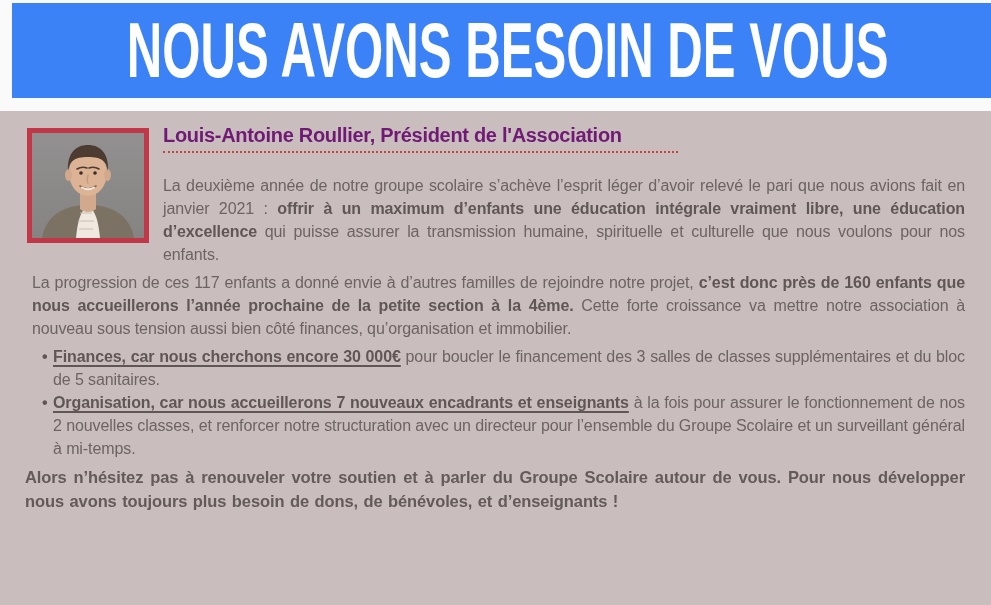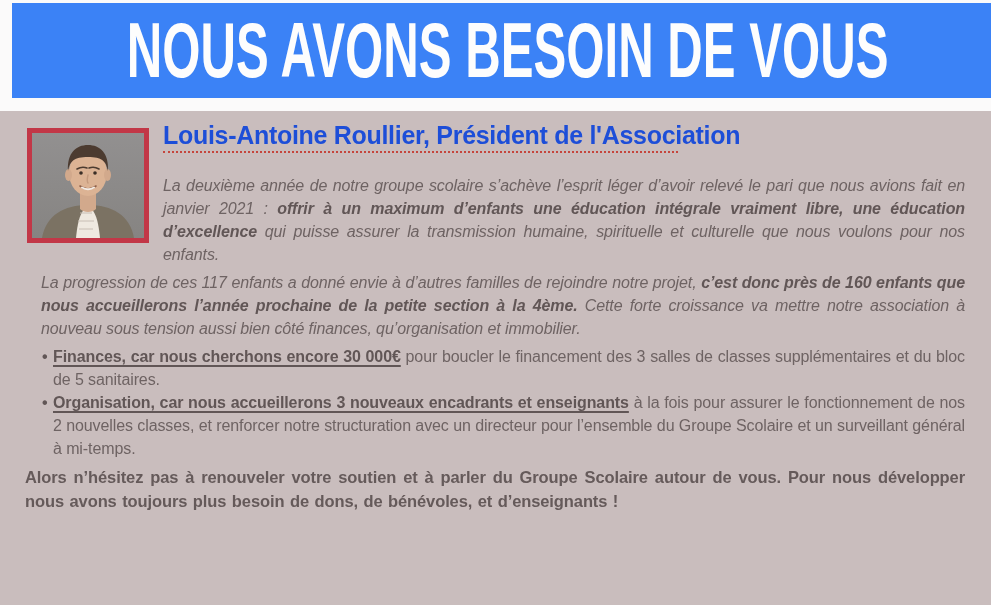--- a/index.html
+++ b/index.html
@@ -33,29 +33,29 @@
   
   .photo{
     float:left;width:112px;height:105px;
     border:5px solid #c23747;background:#8e8c8a;
     margin:5px 14px 8px 2px;overflow:hidden;
   }
   .photo svg{display:block;}
 
   
   h2.heading{
-    margin:0 0 3px 0;color:#1d4ed8;font-size:25px;line-height:25px;
+    margin:0 0 3px 0;color:#701a75;font-size:20px;line-height:25px;
     letter-spacing:-0.3px;font-weight:bold;text-align:left;
   }
   .dotted{
     display:inline-block;width:515px;height:0;
     border-bottom:2px dotted #c5453c;margin:0 0 6px 0;vertical-align:top;
   }
 
-  p.par{margin:0 0 5px 16px;font-style:italic;}
+  p.par{margin:0 0 5px 7px;}
   p.par-gratitude{padding-left:3px;}
   .b{font-weight:bold;color:#615656;}
   .u{text-decoration:underline;text-decoration-thickness:2px;text-underline-offset:3px;}
 
   ul.needs{list-style:none;margin:0 0 5px 0;padding:0;}
   ul.needs li{
     position:relative;padding-left:28px;margin:0;
   }
   ul.needs li::before{
     content:"\2022";position:absolute;left:17px;top:0;
@@ -117,19 +117,19 @@
     <h2 class="heading">Louis-Antoine Roullier, Président de l'Association</h2>
     <span class="dotted"></span>
 
     <p class="par"><span>La deuxième année de notre groupe scolaire s’achève l’esprit léger d’avoir relevé le pari que nous avions fait en janvier 2021 : </span><span class="b">offrir à un maximum d’enfants une éducation intégrale vraiment libre, une éducation d’excellence</span><span> qui puisse assurer la transmission humaine, spirituelle et culturelle que nous voulons pour nos enfants.</span></p>
 
 
     <p class="par"><span>La progression de ces 117 enfants a donné envie à d’autres familles de rejoindre notre projet, </span><span class="b">c’est donc près de 160 enfants que nous accueillerons l’année prochaine de la petite section à la 4ème.</span><span> Cette forte croissance va mettre notre association à nouveau sous tension aussi bien côté finances, qu’organisation et immobilier.</span></p>
 
     <ul class="needs">
       <li><span class="b u">Finances, car nous cherchons encore 30 000€</span><span> pour boucler le financement des 3 salles de classes supplémentaires et du bloc de 5 sanitaires.</span></li>
-      <li><span class="b u">Organisation, car nous accueillerons 3 nouveaux encadrants et enseignants</span><span> à la fois pour assurer le fonctionnement de nos 2 nouvelles classes, et renforcer notre structuration avec un directeur pour l’ensemble du Groupe Scolaire et un surveillant général à mi-temps.</span></li>
+      <li><span class="b u">Organisation, car nous accueillerons 7 nouveaux encadrants et enseignants</span><span> à la fois pour assurer le fonctionnement de nos 2 nouvelles classes, et renforcer notre structuration avec un directeur pour l’ensemble du Groupe Scolaire et un surveillant général à mi-temps.</span></li>
     </ul>
 
     <p class="closing">Alors n’hésitez pas à renouveler votre soutien et à parler du Groupe Scolaire autour de vous. Pour nous développer nous avons toujours plus besoin de dons, de bénévoles, et d’enseignants !</p>
 
   </section>
 </div>
 
 </body></html>

